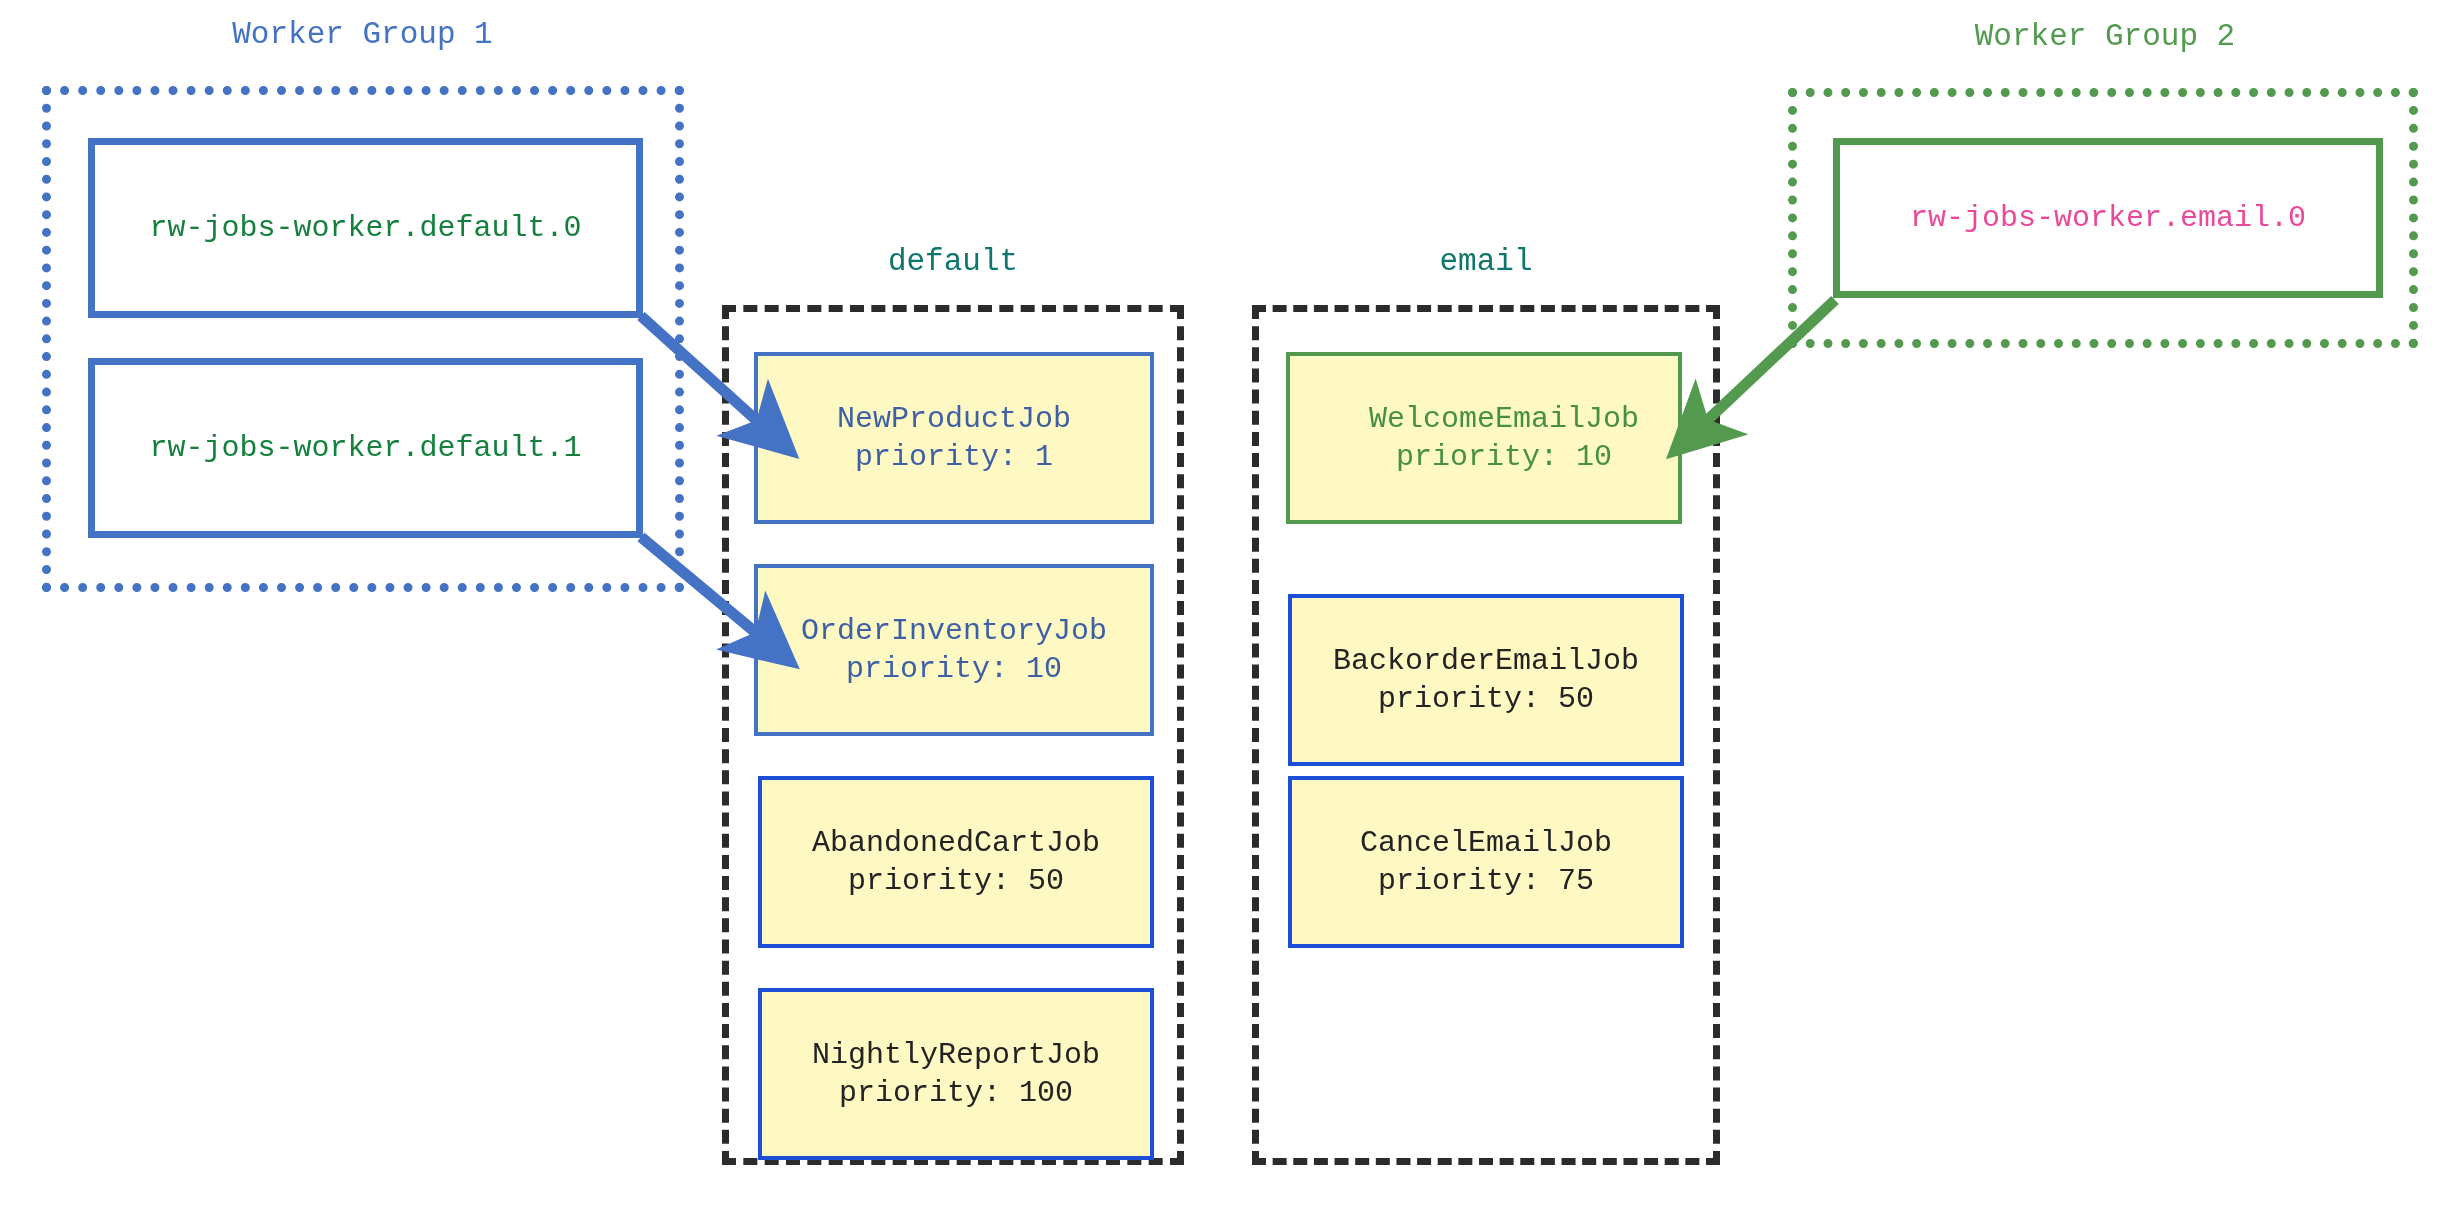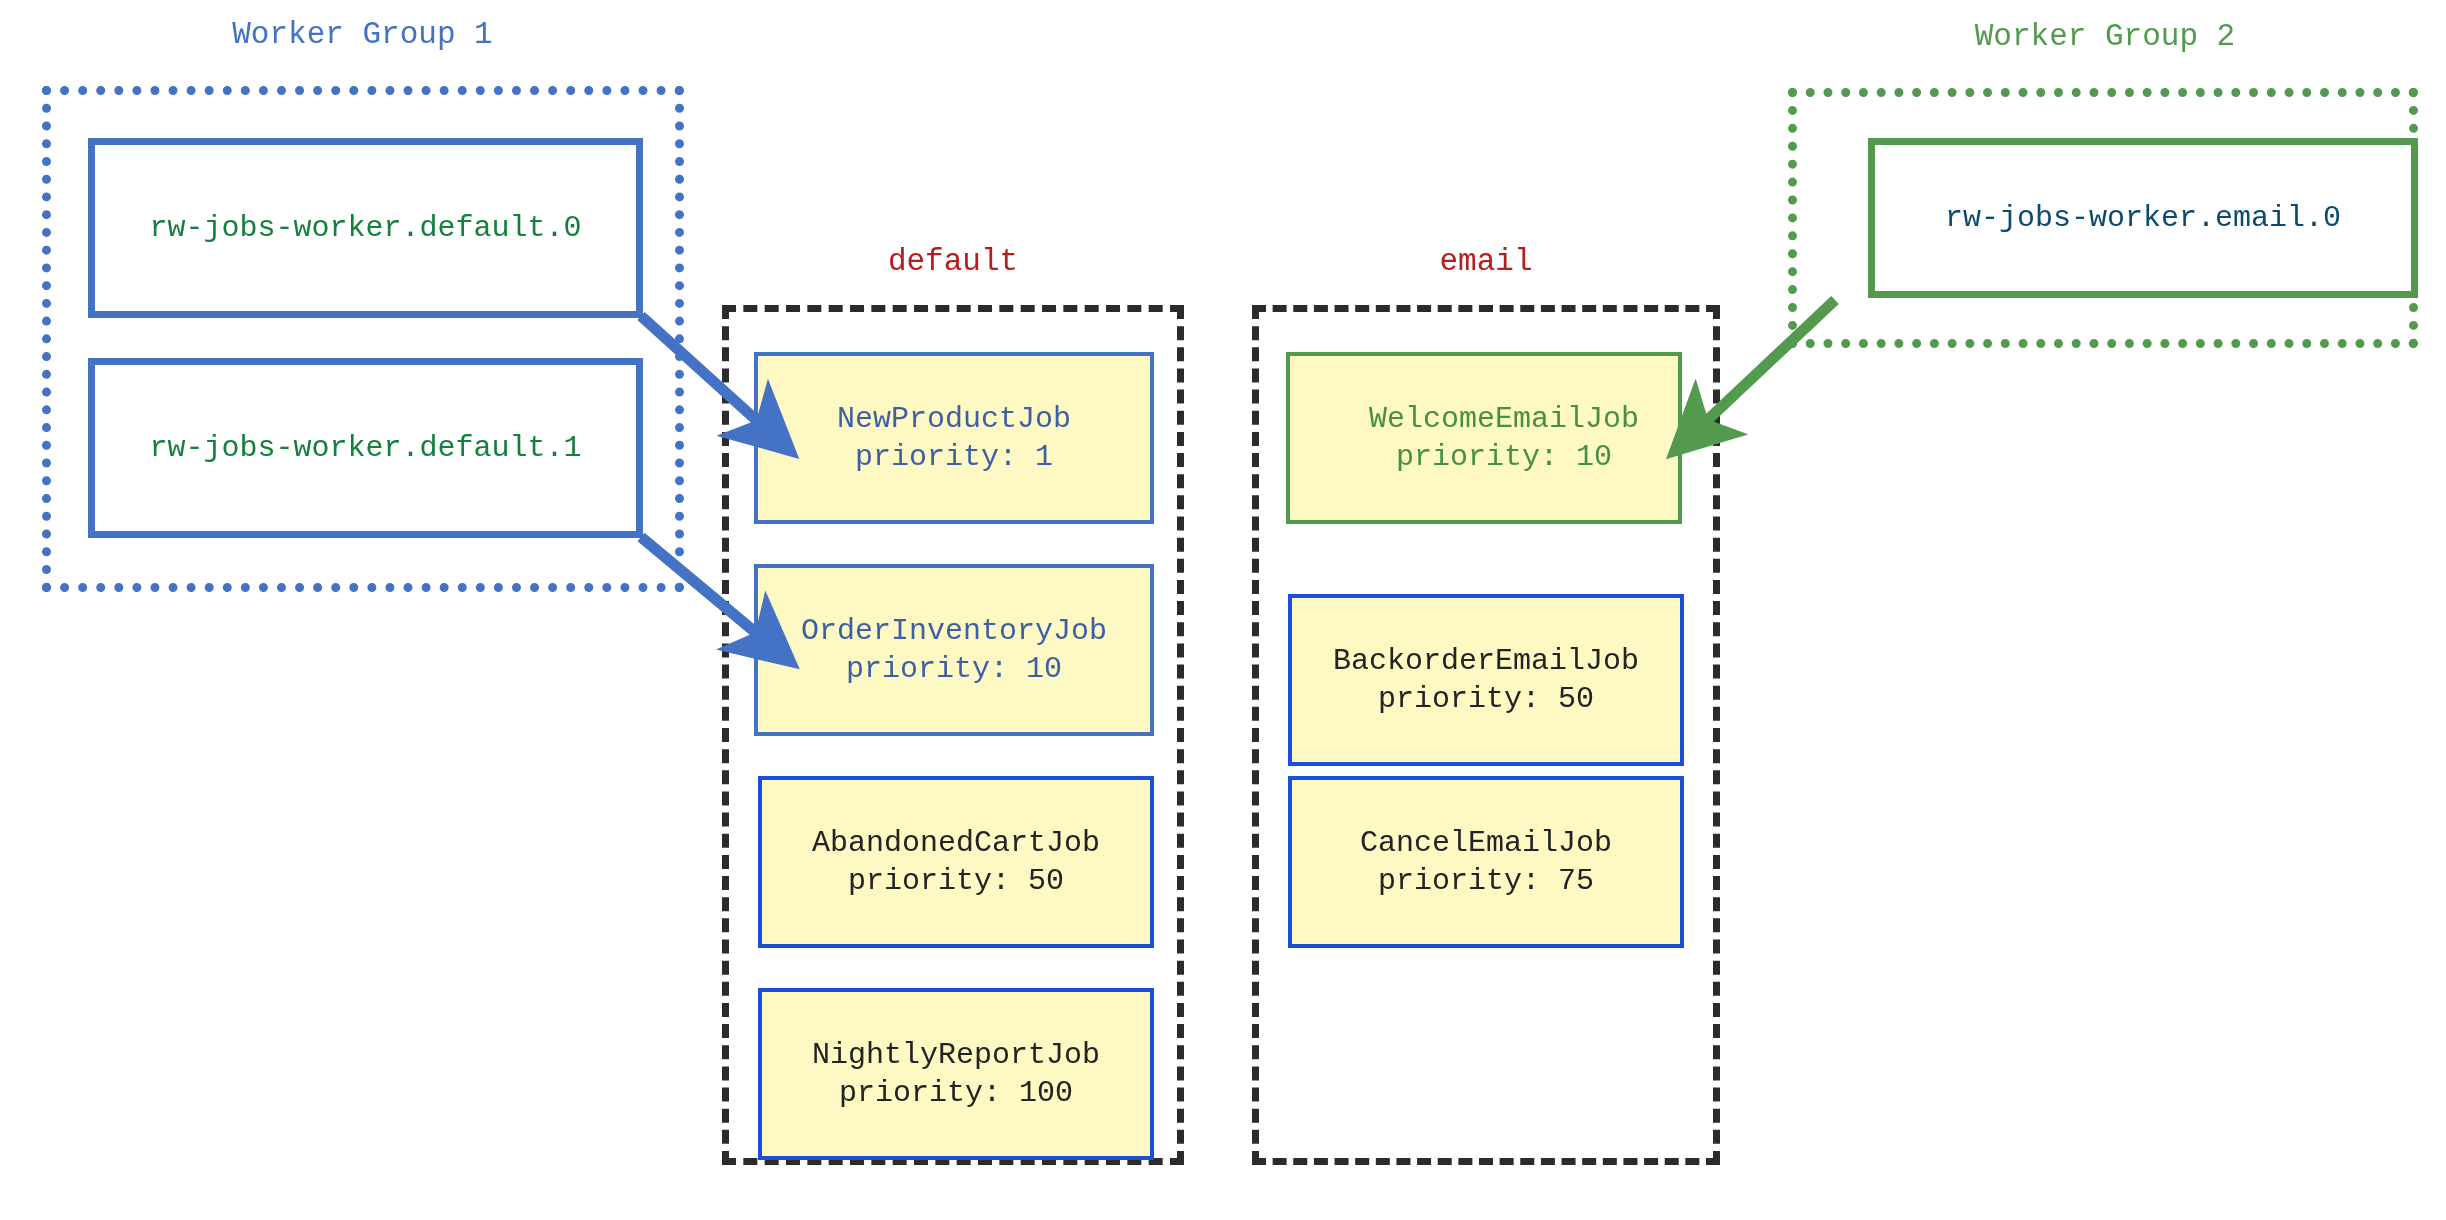--- a/index.html
+++ b/index.html
@@ -50,40 +50,40 @@
     box-sizing: border-box;
     border: 7px solid;
     background: #ffffff;
     display: flex;
     align-items: center;
     justify-content: center;
     font-size: 30px;
     white-space: nowrap;
   }
   .worker-box.blue  { border-color: #4472c4; color: #15803d; }
-  .worker-box.green { border-color: #539a4f; color: #0c4a6e; margin-left: 35px; }
+  .worker-box.green { border-color: #539a4f; color: #ec4899; }
 
   #worker-default-0 { left: 88px;  top: 138px; width: 555px; height: 180px; }
   #worker-default-1 { left: 88px;  top: 358px; width: 555px; height: 180px; }
   #worker-email-0   { left: 1833px; top: 138px; width: 550px; height: 160px; }
 
   
   .queue-col {
     position: absolute;
     box-sizing: border-box;
     border: 7px dashed #2b2b2b;
     background: transparent;
   }
   #queue-default { left: 722px;  top: 305px; width: 462px; height: 860px; }
   #queue-email   { left: 1252px; top: 305px; width: 468px; height: 860px; }
 
   .queue-label {
     position: absolute;
     font-size: 31px;
-    color: #b91c1c;
+    color: #0f766e;
     text-align: center;
     white-space: nowrap;
   }
   #queue-default-label { left: 722px;  top: 244px; width: 462px; }
   #queue-email-label   { left: 1252px; top: 244px; width: 468px; }
 
   
   .job-box {
     position: absolute;
     box-sizing: border-box;

